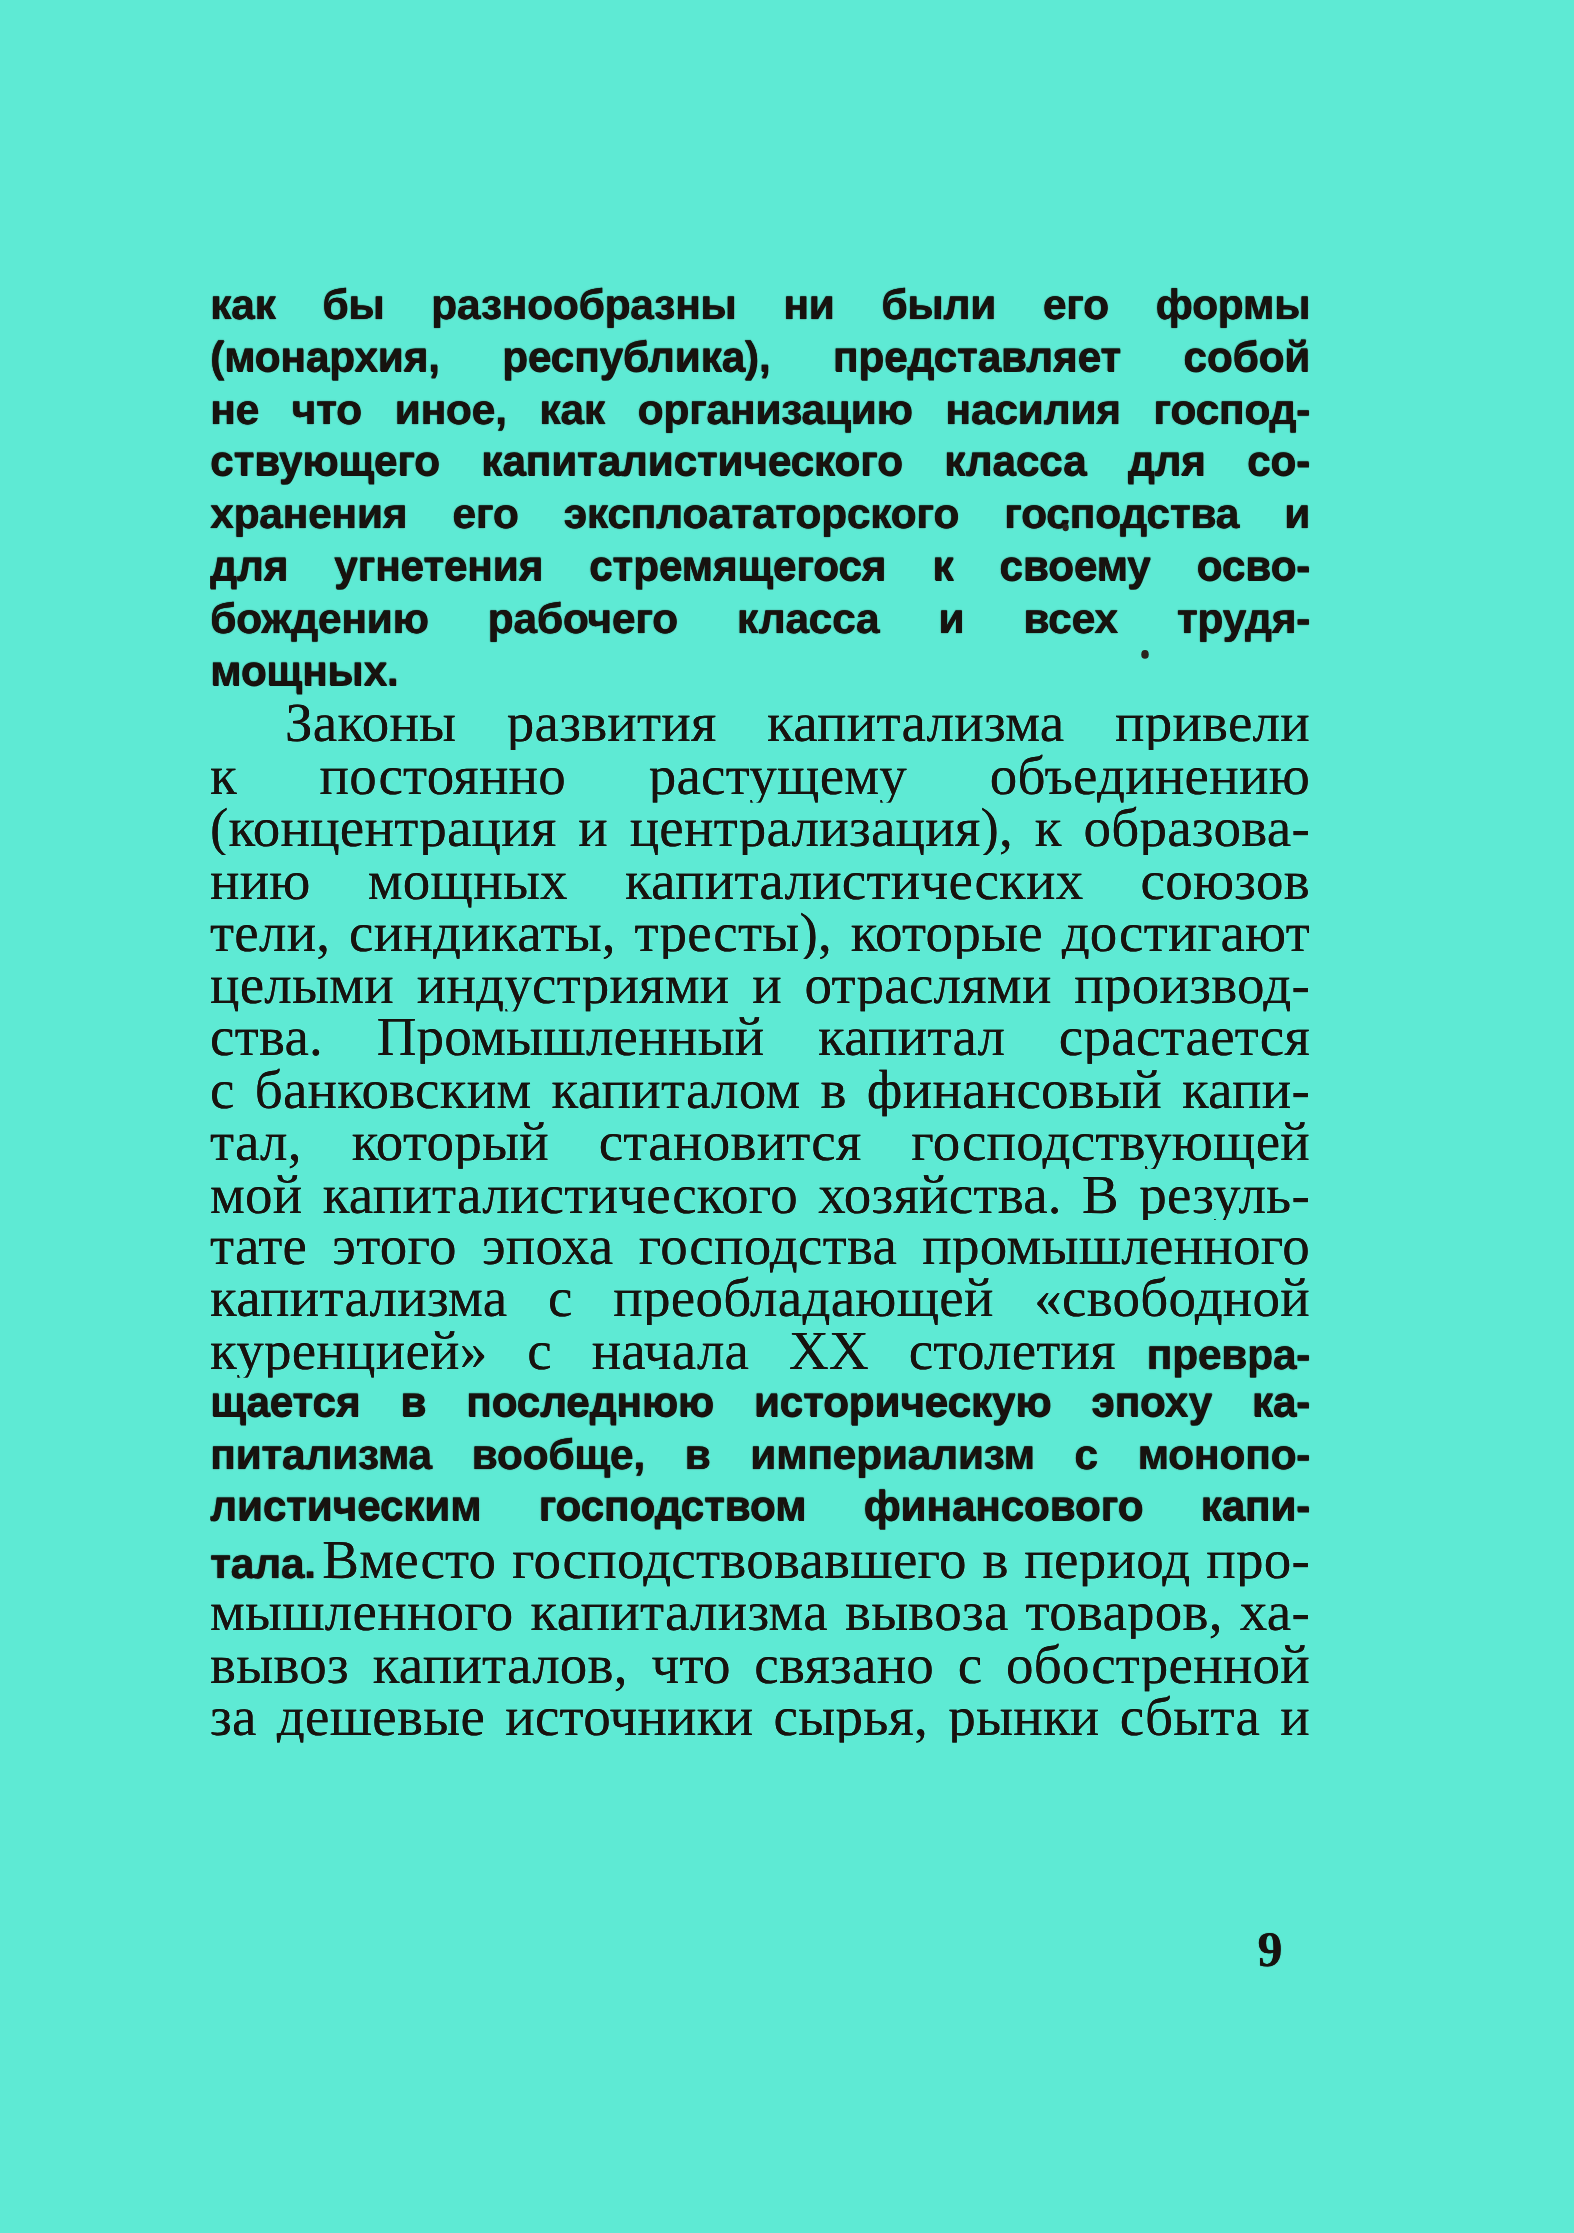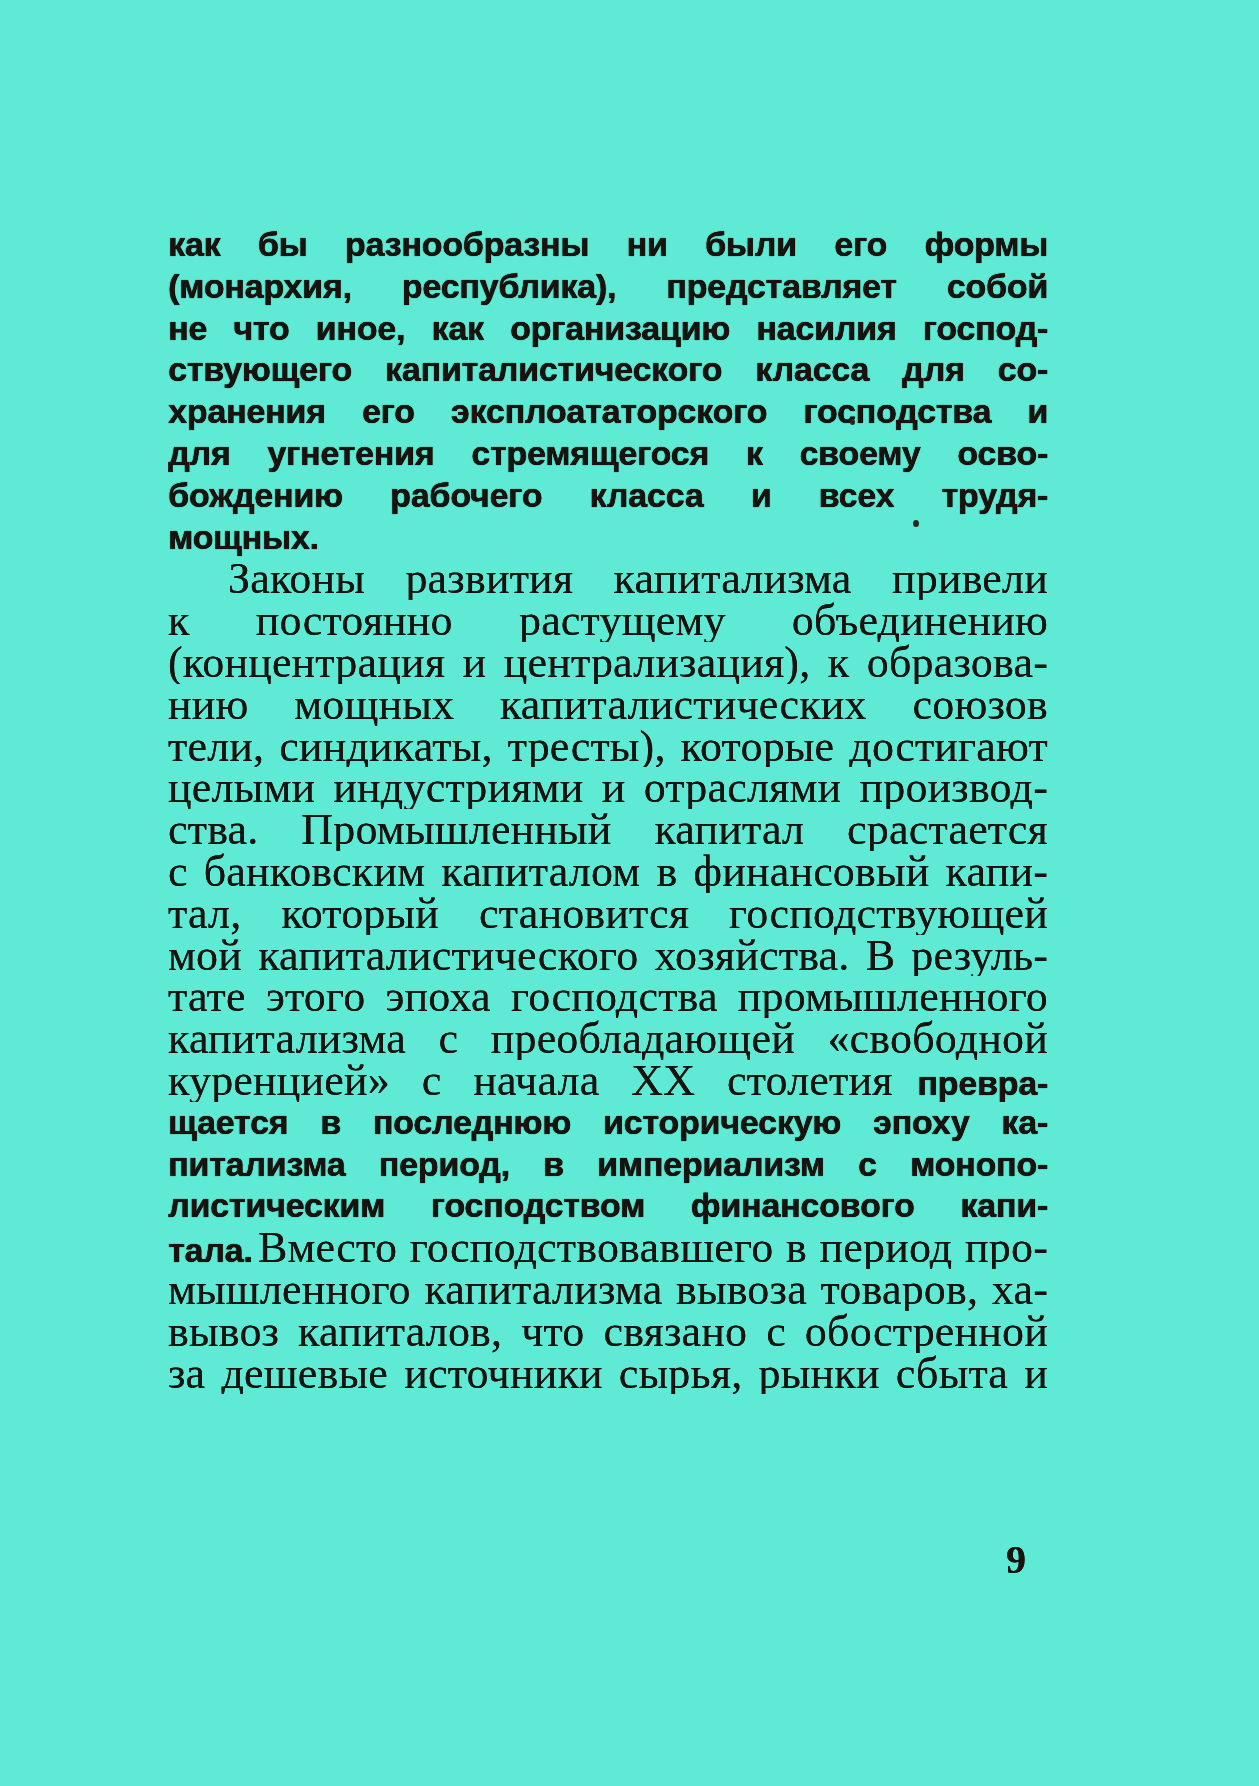--- a/index.html
+++ b/index.html
@@ -85,21 +85,21 @@
       <div class="line"><span class="r">тели, синдикаты, тресты), которые достигают</span></div>
       <div class="line"><span class="r">целыми индустриями и отраслями производ-</span></div>
       <div class="line"><span class="r">ства. Промышленный капитал срастается</span></div>
       <div class="line"><span class="r">с банковским капиталом в финансовый капи-</span></div>
       <div class="line"><span class="r">тал, который становится господствующей фор-</span></div>
       <div class="line"><span class="r">мой капиталистического хозяйства. В резуль-</span></div>
       <div class="line"><span class="r">тате этого эпоха господства промышленного</span></div>
       <div class="line"><span class="r">капитализма с преобладающей «свободной кон-</span></div>
       <div class="line"><span class="r">куренцией» с начала XX столетия</span> <span class="b">превра-</span></div>
       <div class="line"><span class="b">щается в последнюю историческую эпоху ка-</span></div>
-      <div class="line"><span class="b">питализма период, в империализм с монопо-</span></div>
+      <div class="line"><span class="b">питализма вообще, в империализм с монопо-</span></div>
       <div class="line"><span class="b">листическим господством финансового капи-</span></div>
       <div class="line"><span class="b">тала.</span> <span class="r">Вместо господствовавшего в период про-</span></div>
       <div class="line"><span class="r">мышленного капитализма вывоза товаров, ха-</span></div>
       <div class="line"><span class="r">вывоз капиталов, что связано с обостренной</span></div>
       <div class="line"><span class="r">за дешевые источники сырья, рынки сбыта и</span></div>
     </div>
   <div class="pagenum">9</div>
   <div class="speck s1"></div>
   <div class="speck s2"></div>
 </div>

